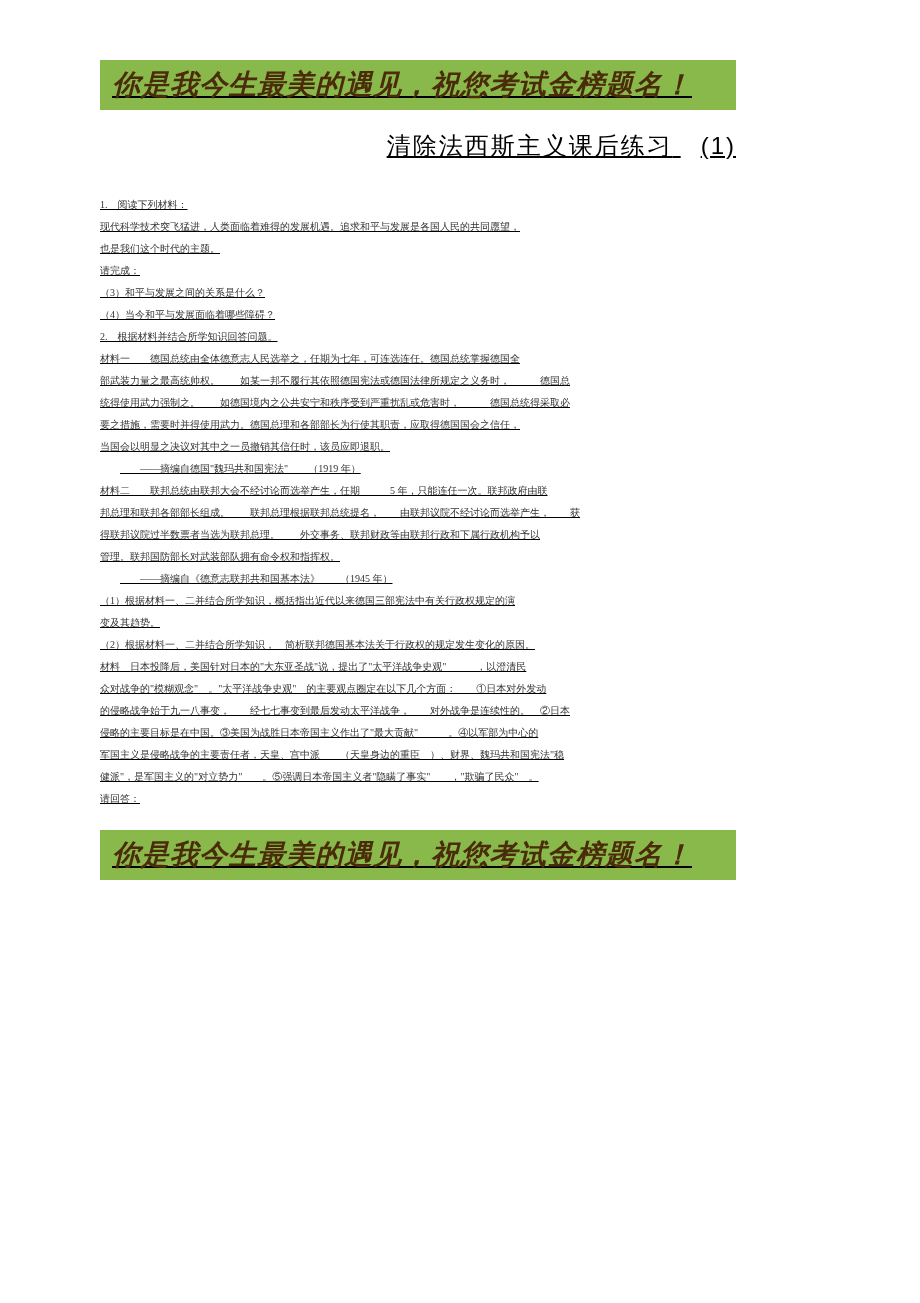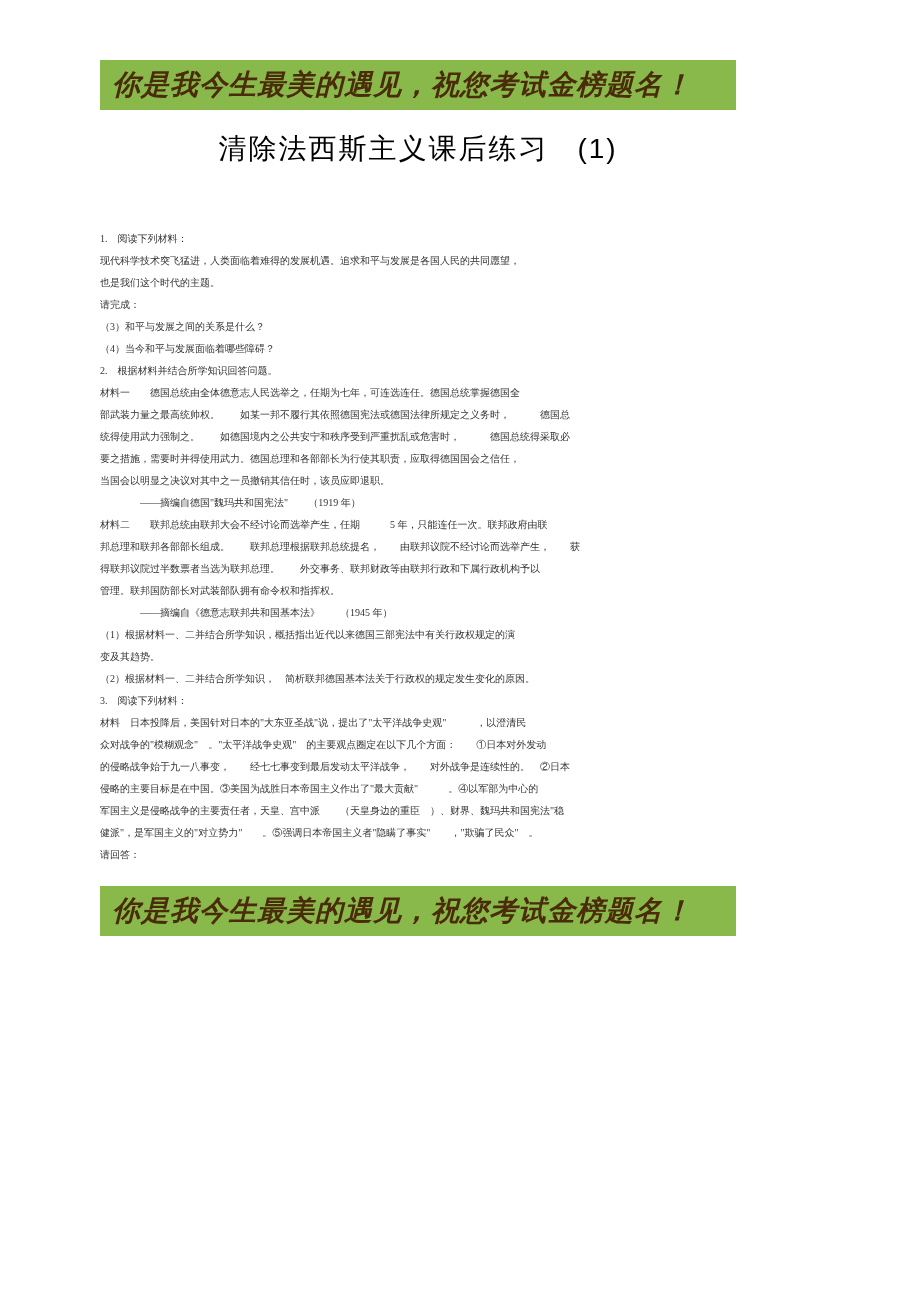--- a/index.html
+++ b/index.html
@@ -6,42 +6,43 @@
     margin: 0;
     padding: 0;
     font-family: "SimSun", "宋体", serif;
     background: #ffffff;
     width: 920px;
   }
   .page {
     width: 780px;
     padding: 60px 44px 40px 100px;
     box-sizing: border-box;
+    text-decoration: underline;
   }
   .banner {
     background: #8ab94b;
     padding: 6px 12px;
     margin-bottom: 20px;
     font-family: "KaiTi", "楷体", serif;
     font-size: 28px;
     font-weight: bold;
     color: #4a2b0a;
     font-style: italic;
     text-align: left;
     letter-spacing: 1px;
   }
   .banner-bottom {
     margin-top: 20px;
     margin-bottom: 0;
   }
   .title {
-    text-align: center;
-    font-size: 28px;
+    text-align: right;
+    font-size: 24px;
     font-family: "SimSun", "宋体", serif;
-    margin-bottom: 60px;
+    margin-bottom: 32px;
     letter-spacing: 2px;
   }
   .title .num {
     font-family: Arial, sans-serif;
     margin-left: 20px;
   }
   .body-text {
     font-size: 10px;
     line-height: 2.2;
     color: #333;
@@ -83,21 +84,20 @@
     <p>当国会以明显之决议对其中之一员撤销其信任时，该员应即退职。</p>
     <p class="indent">　　——摘编自德国"魏玛共和国宪法"　　（1919 年）</p>
     <p>材料二　　联邦总统由联邦大会不经讨论而选举产生，任期　　　5 年，只能连任一次。联邦政府由联</p>
     <p>邦总理和联邦各部部长组成。　　联邦总理根据联邦总统提名，　　由联邦议院不经讨论而选举产生，　　获</p>
     <p>得联邦议院过半数票者当选为联邦总理。　　外交事务、联邦财政等由联邦行政和下属行政机构予以</p>
     <p>管理。联邦国防部长对武装部队拥有命令权和指挥权。</p>
     <p class="indent">　　——摘编自《德意志联邦共和国基本法》　　（1945 年）</p>
     <p>（1）根据材料一、二并结合所学知识，概括指出近代以来德国三部宪法中有关行政权规定的演</p>
     <p>变及其趋势。</p>
     <p>（2）根据材料一、二并结合所学知识，　简析联邦德国基本法关于行政权的规定发生变化的原因。</p>
-    <p>3.　阅读下列材料：</p>
     <p>材料　日本投降后，美国针对日本的"大东亚圣战"说，提出了"太平洋战争史观"　　　，以澄清民</p>
     <p>众对战争的"模糊观念"　。"太平洋战争史观"　的主要观点圈定在以下几个方面：　　①日本对外发动</p>
     <p>的侵略战争始于九一八事变，　　经七七事变到最后发动太平洋战争，　　对外战争是连续性的。　②日本</p>
     <p>侵略的主要目标是在中国。③美国为战胜日本帝国主义作出了"最大贡献"　　　。④以军部为中心的</p>
     <p>军国主义是侵略战争的主要责任者，天皇、宫中派　　（天皇身边的重臣　）、财界、魏玛共和国宪法"稳</p>
     <p>健派"，是军国主义的"对立势力"　　。⑤强调日本帝国主义者"隐瞒了事实"　　，"欺骗了民众"　。</p>
     <p>请回答：</p>
   </div>
 
   <div class="banner banner-bottom">

